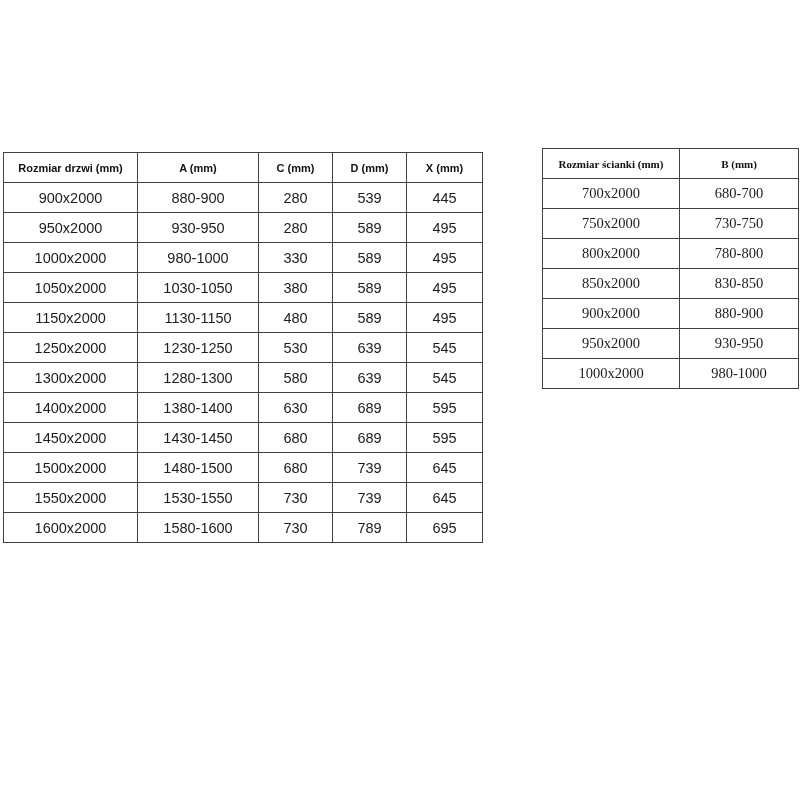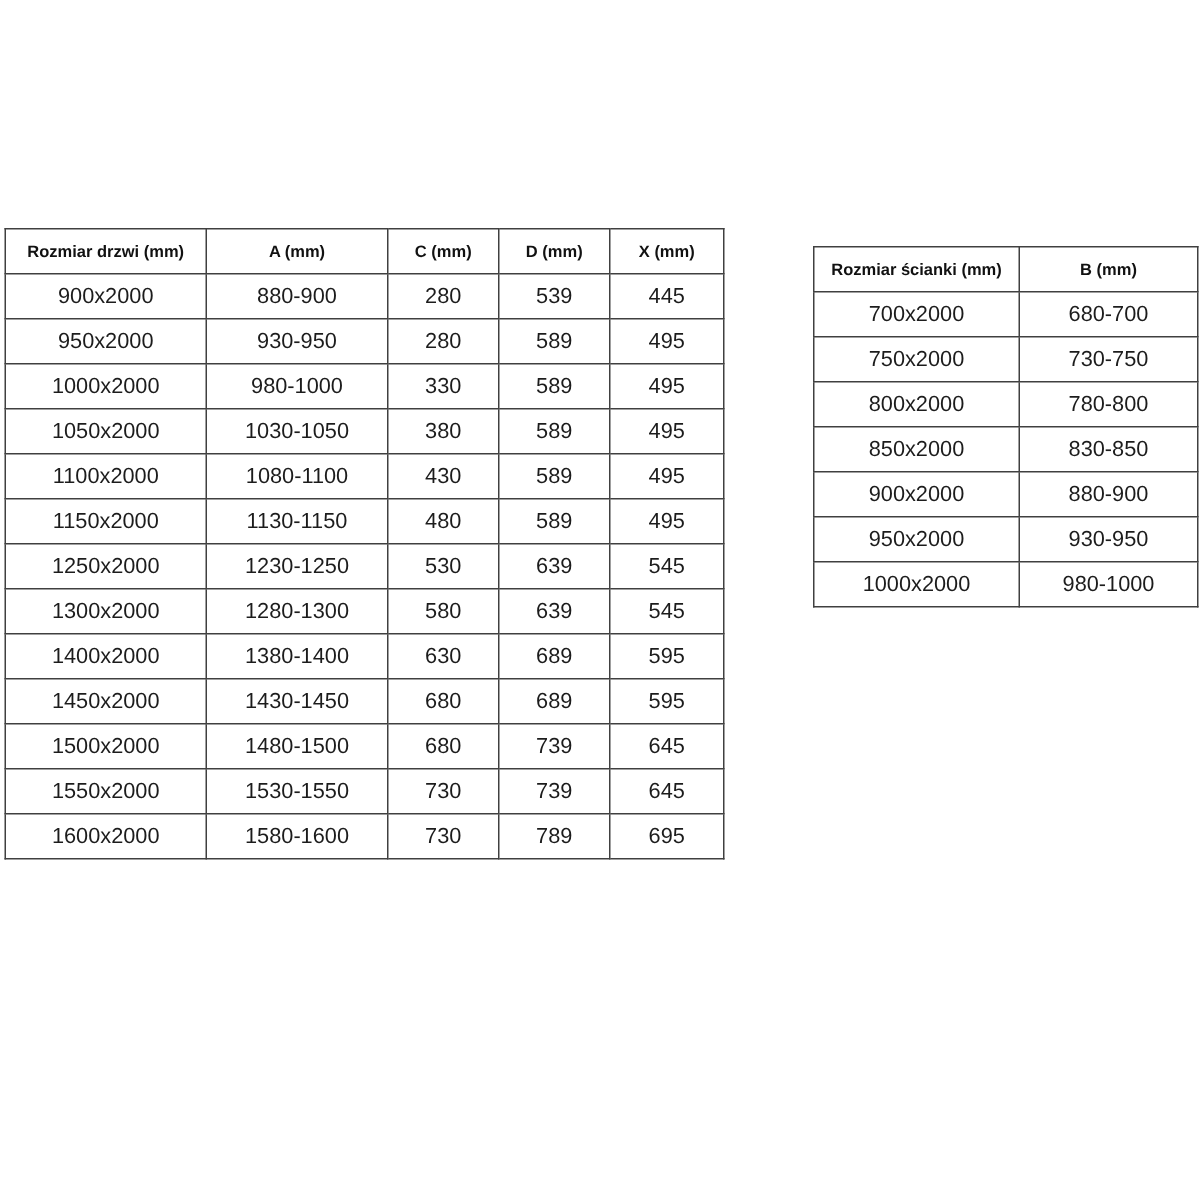--- a/index.html
+++ b/index.html
@@ -39,22 +39,23 @@
     color: #1c1c1c;
     height: 29px;
   }
   #door-table {
     left: 3px;
     top: 152px;
     width: 479px;
   }
   #wall-table {
     left: 542px;
-    top: 164px;
+    top: 148px;
     width: 256px;
+    font-family: Liberation Serif, serif;
   }
 </style>
 </head>
 <body>
 
 <table id="door-table" class="data-table" data-table="door_table">
   <colgroup>
     <col style="width:134px">
     <col style="width:121px">
     <col style="width:74px">
@@ -93,27 +94,20 @@
         <td>495</td>
       </tr>
       <tr>
         <td>1050x2000</td>
         <td>1030-1050</td>
         <td>380</td>
         <td>589</td>
         <td>495</td>
       </tr>
       <tr>
-        <td>1100x2000</td>
-        <td>1080-1100</td>
-        <td>430</td>
-        <td>589</td>
-        <td>495</td>
-      </tr>
-      <tr>
         <td>1150x2000</td>
         <td>1130-1150</td>
         <td>480</td>
         <td>589</td>
         <td>495</td>
       </tr>
       <tr>
         <td>1250x2000</td>
         <td>1230-1250</td>
         <td>530</td>

